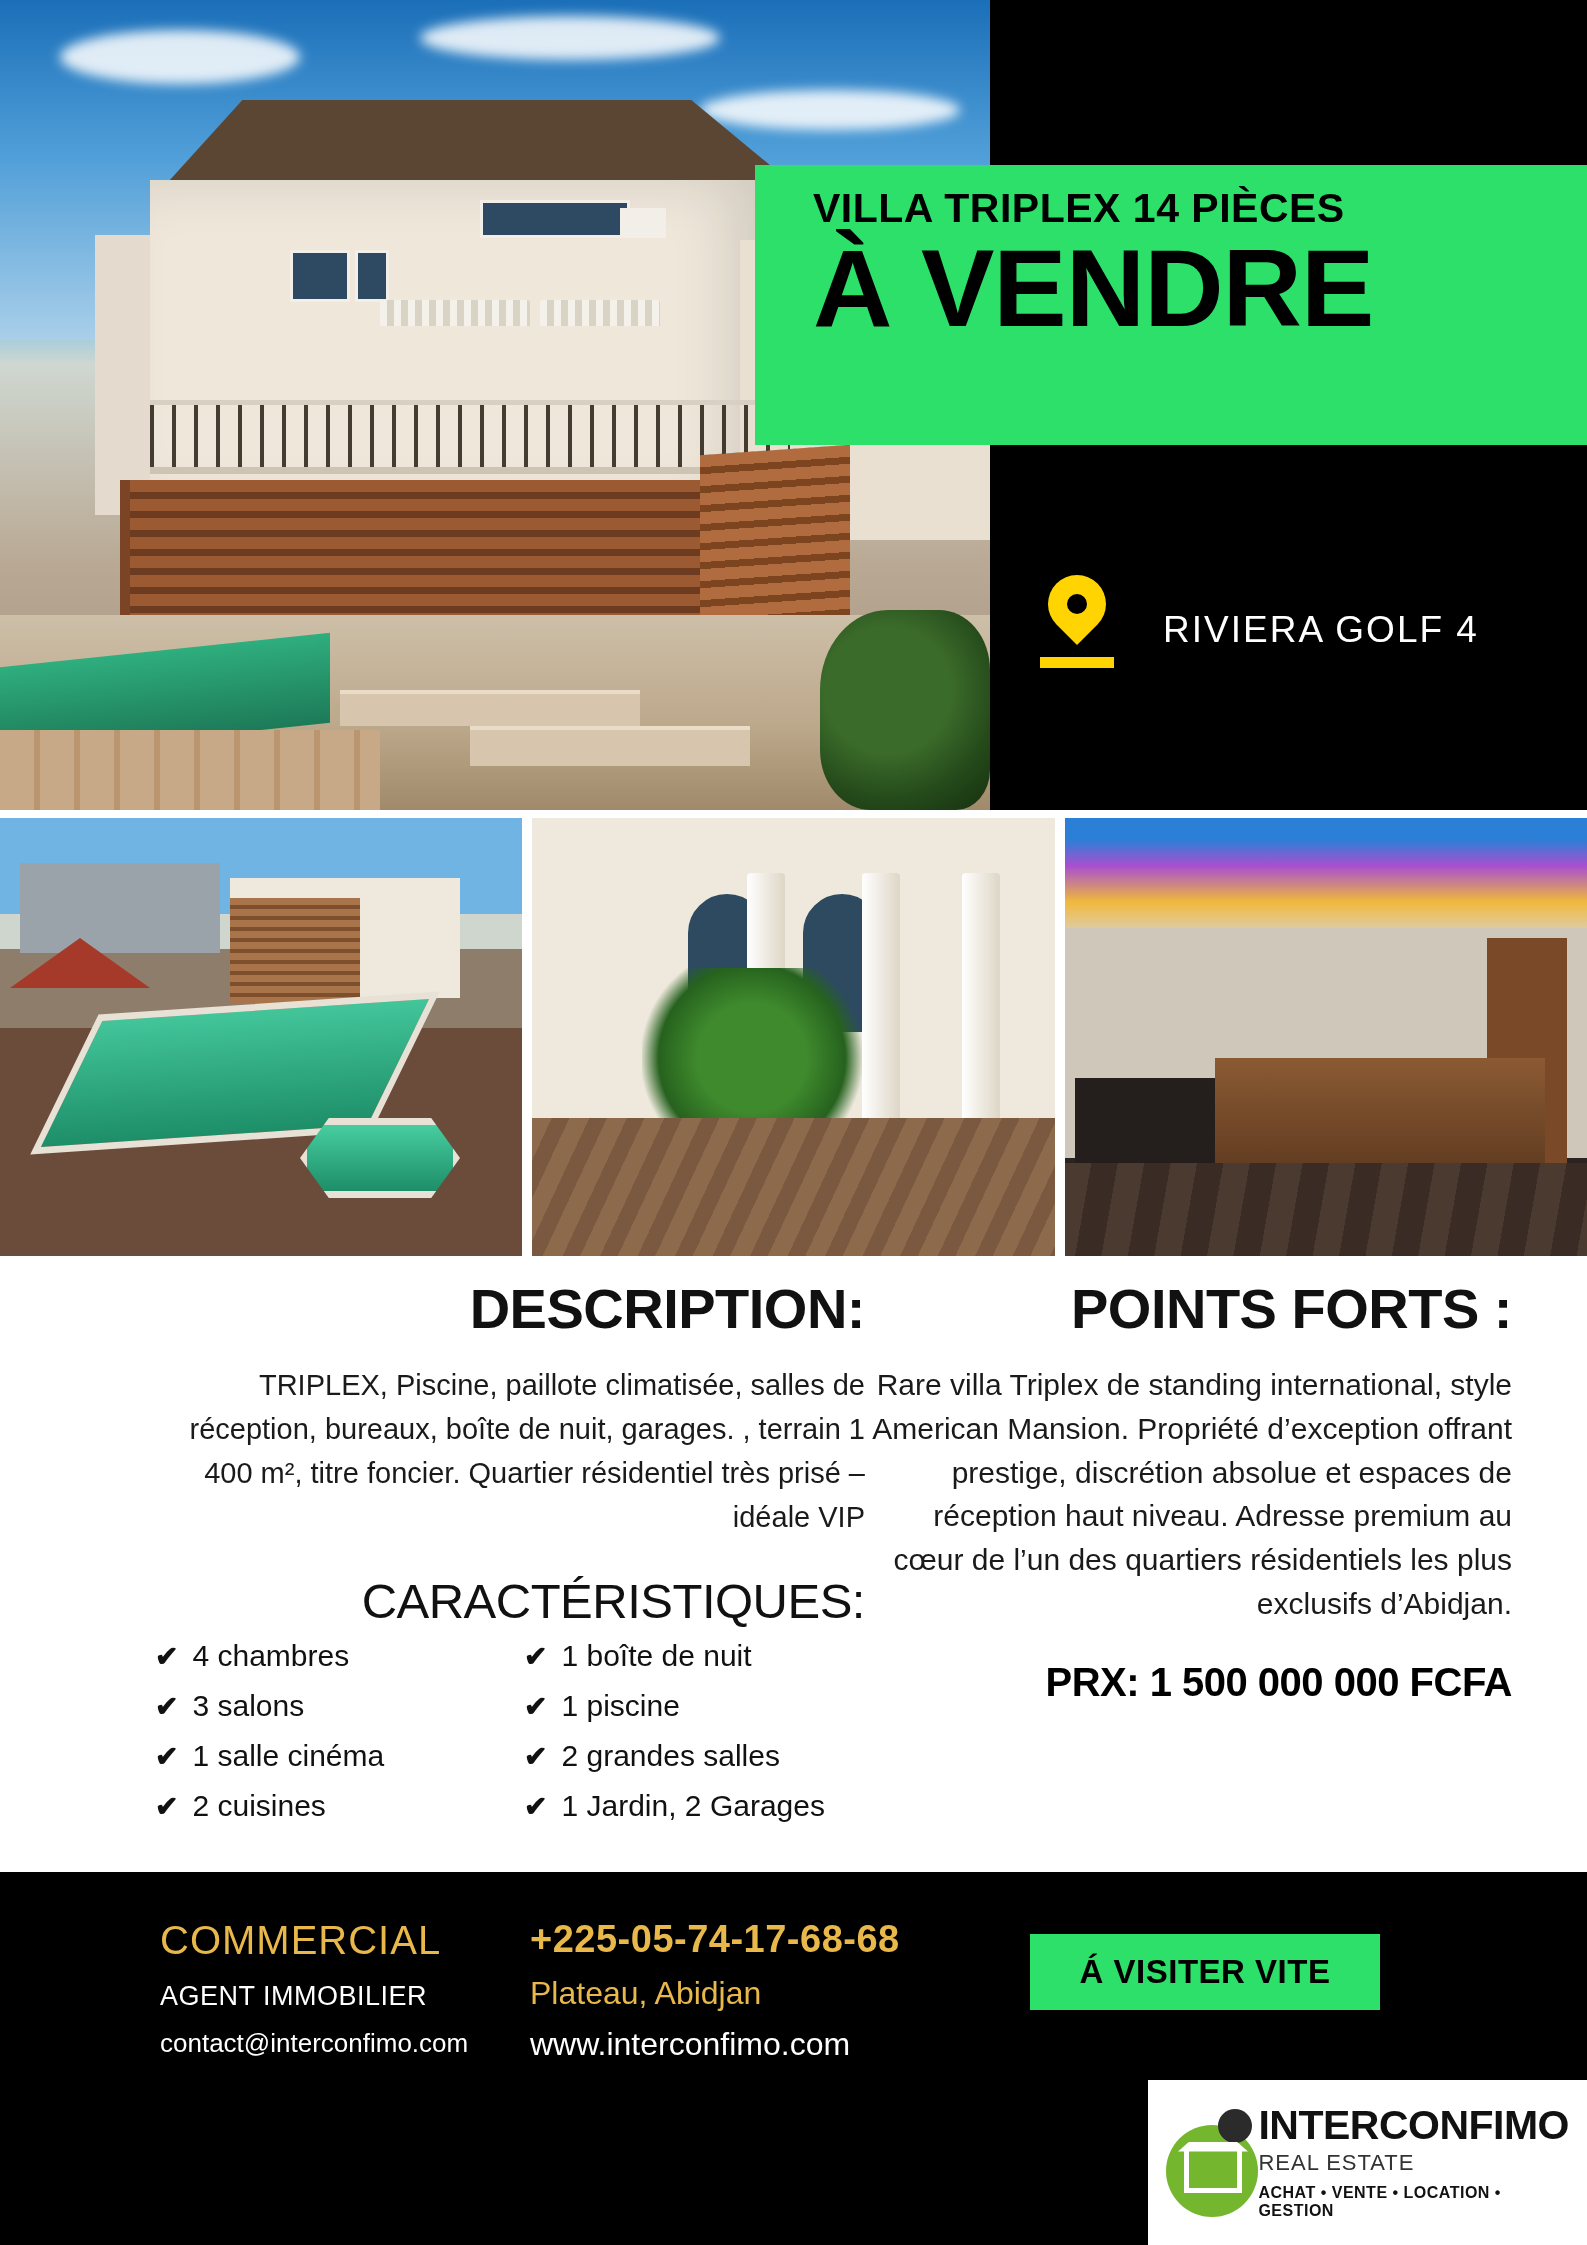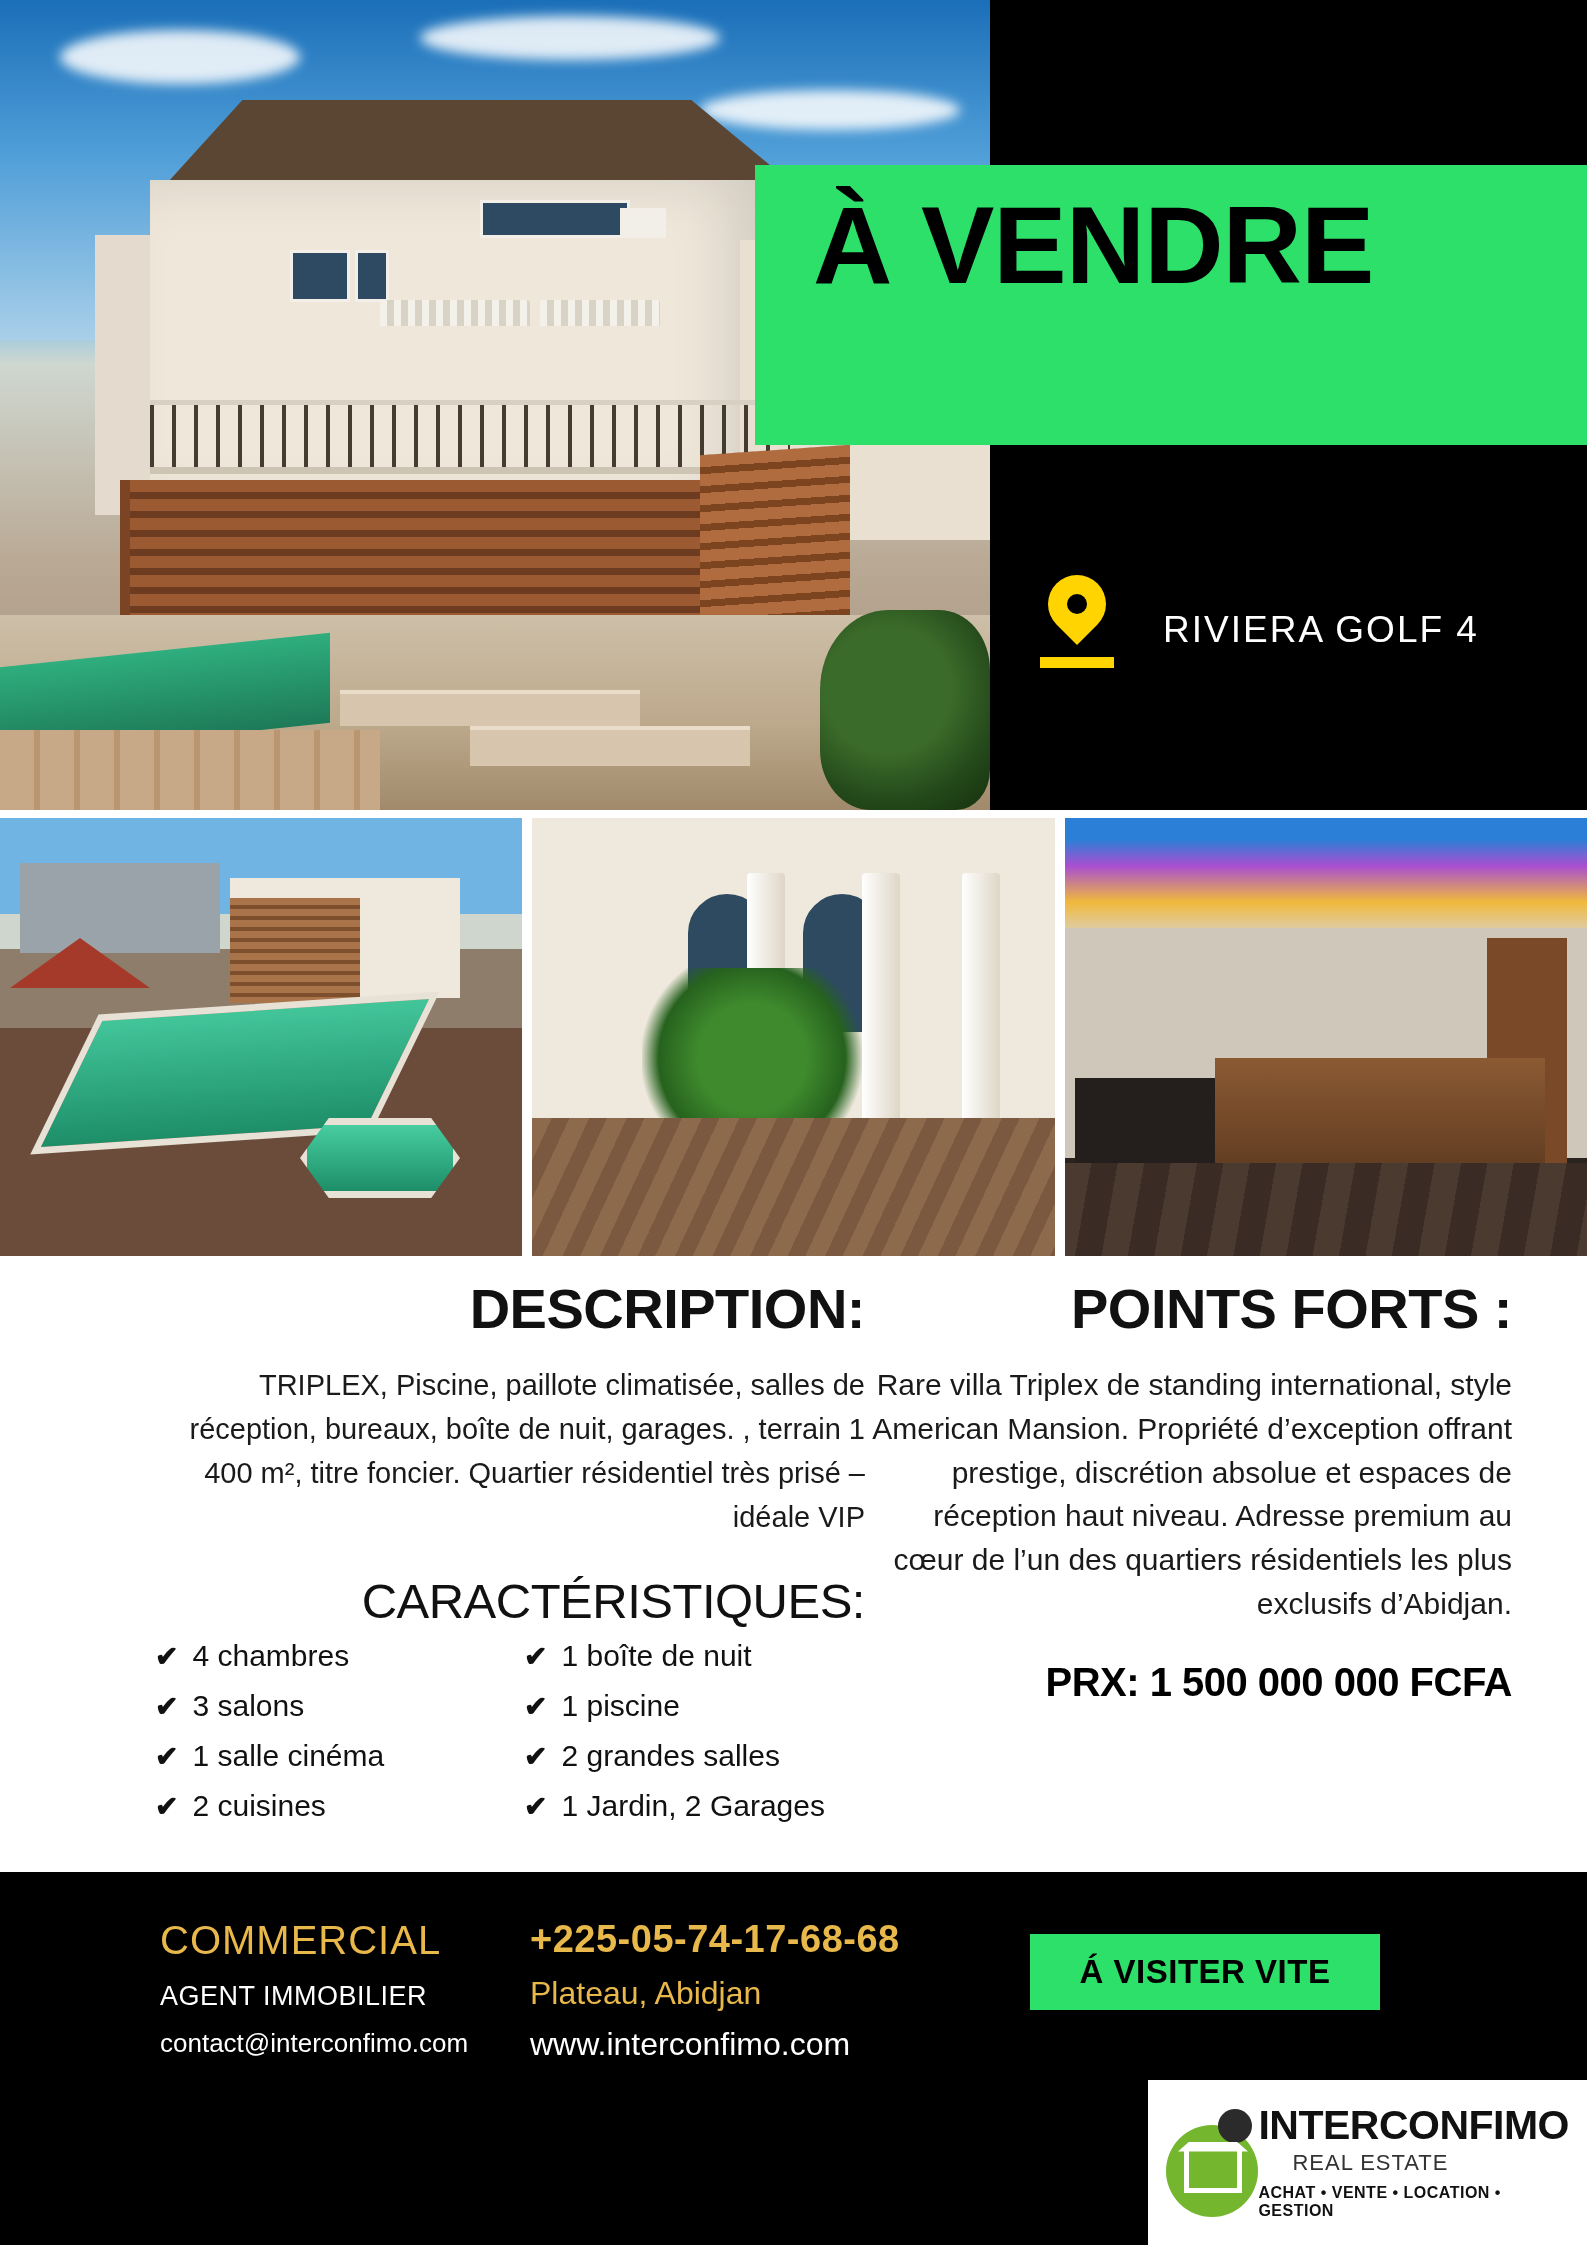--- a/index.html
+++ b/index.html
@@ -255,21 +255,21 @@
     position: absolute; left: 18px; top: 38px; width: 58px; height: 46px;
     border: 5px solid #ffffff; border-top: none;
   }
   .logo-house::before {
     content: ""; position: absolute; left: -11px; top: -26px; width: 70px; height: 26px;
     background: transparent; border-bottom: 5px solid #fff;
     clip-path: polygon(0 100%, 50% 0, 100% 100%);
     box-shadow: inset 0 -5px 0 #fff;
   }
   .logo-text .brand { font-size: 41px; font-weight: 800; color: #111; letter-spacing: -0.5px; line-height: 1; }
-  .logo-text .sub1 { font-size: 22px; color: #333; letter-spacing: 1px; margin-top: 4px; padding-left: 34px; }
+  .logo-text .sub1 { font-size: 22px; color: #333; letter-spacing: 1px; margin-top: 4px; }
   .logo-text .sub2 { font-size: 16px; color: #111; letter-spacing: .5px; margin-top: 8px; font-weight: 700; }
 </style>
 </head>
 <body>
 
 <div class="flyer">
 
   <div class="hero">
     <div class="hero-photo">
       <div class="sky"></div>
@@ -293,20 +293,21 @@
       <div class="pool"></div>
       <div class="wood-deck"></div>
       <div class="step" style="left:340px;top:690px;width:300px;height:36px;"></div>
       <div class="step" style="left:470px;top:726px;width:280px;height:40px;"></div>
       <div class="greenery"></div>
     </div>
 
     <div class="hero-black"></div>
 
     <div class="title-band">
+      <div class="title-small">VILLA TRIPLEX 14 PIÈCES</div>
       <div class="title-big">À VENDRE</div>
     </div>
 
     <div class="loc-row">
       <div class="pin-wrap">
         <div class="pin"></div>
         <div class="pin-bar"></div>
       </div>
       <div class="loc-text">RIVIERA GOLF 4</div>
     </div>

